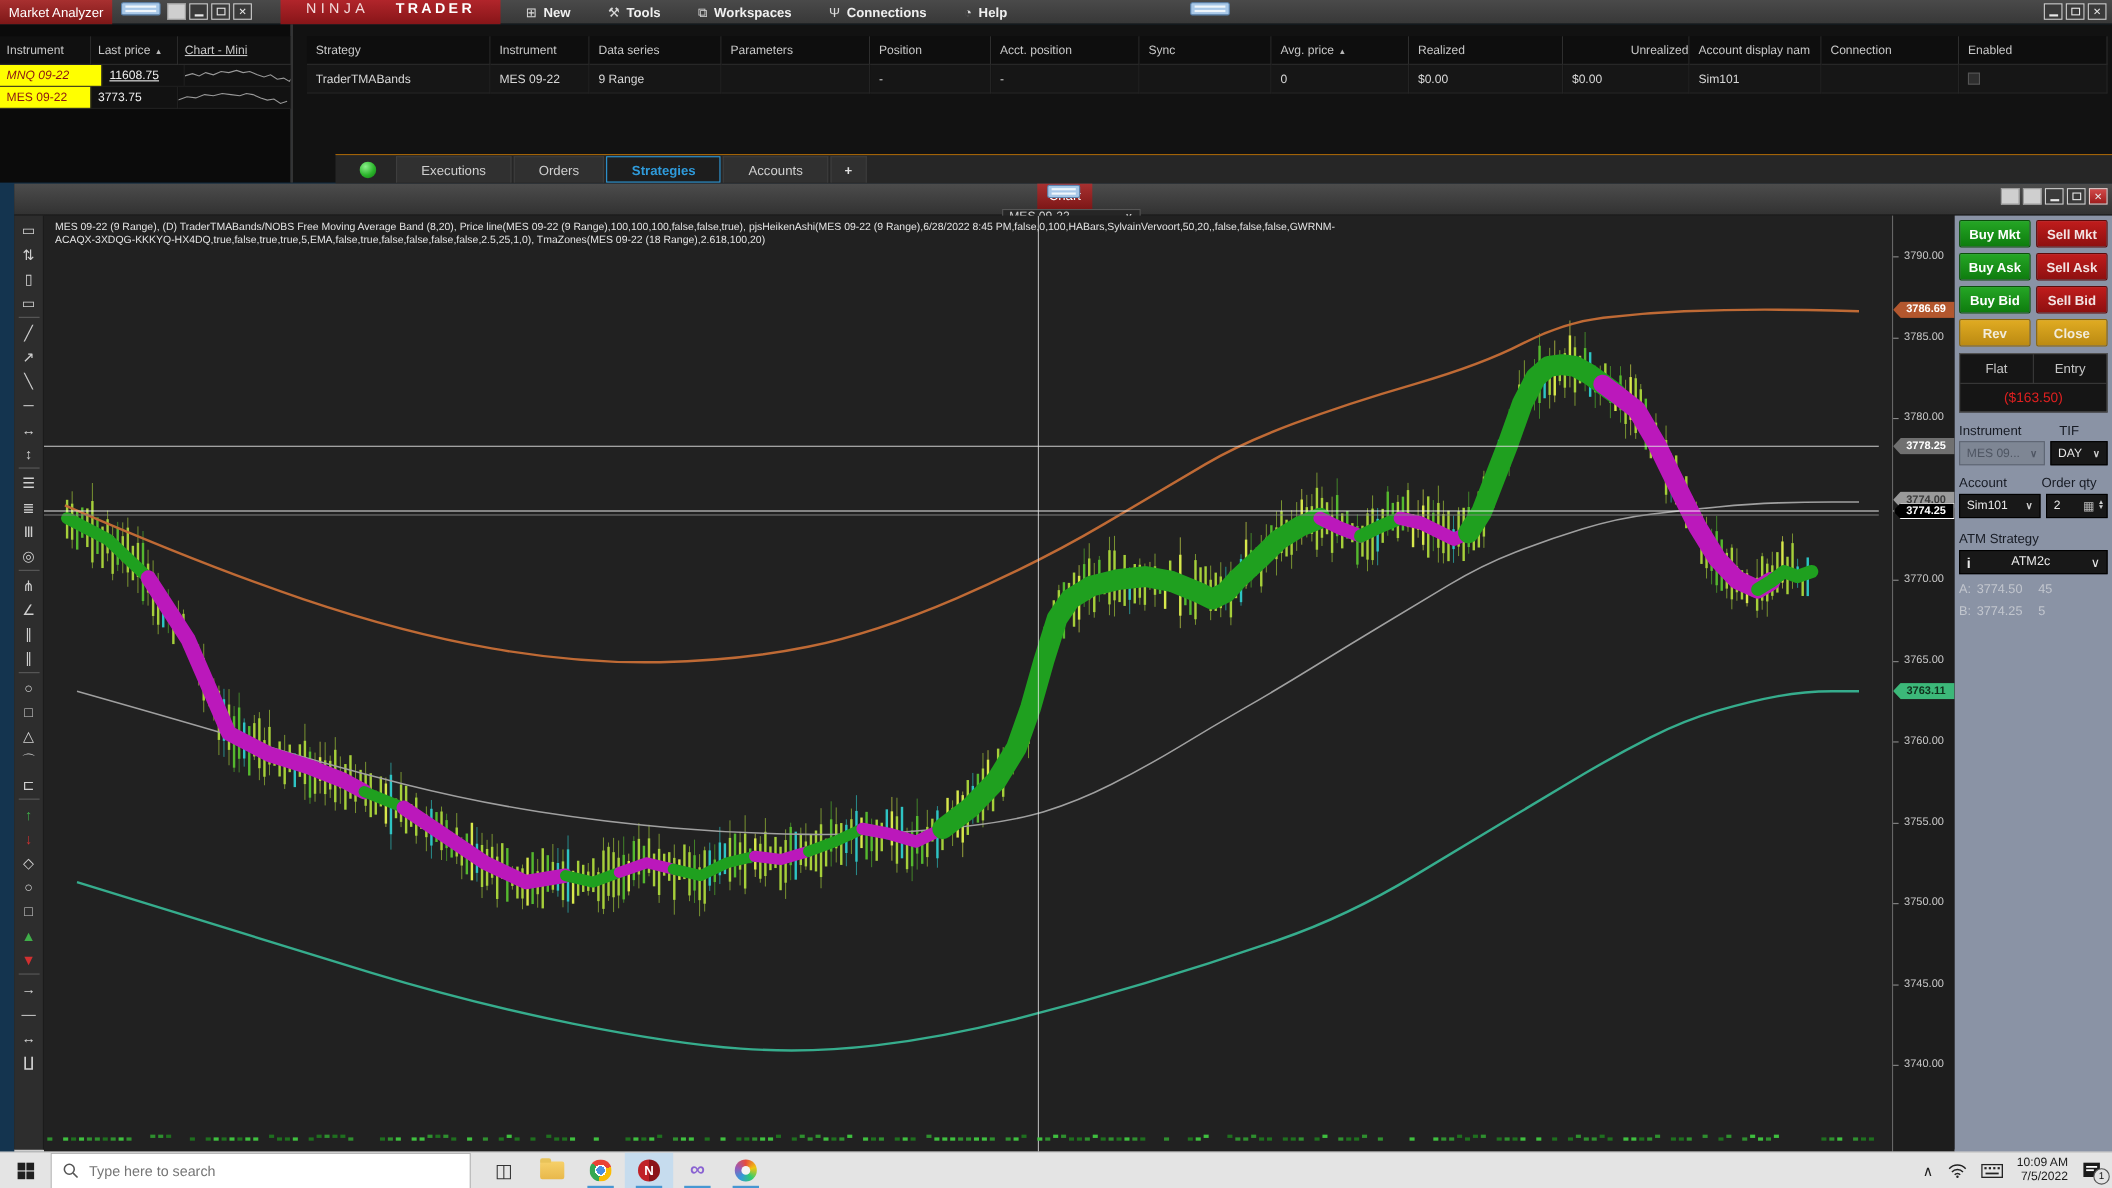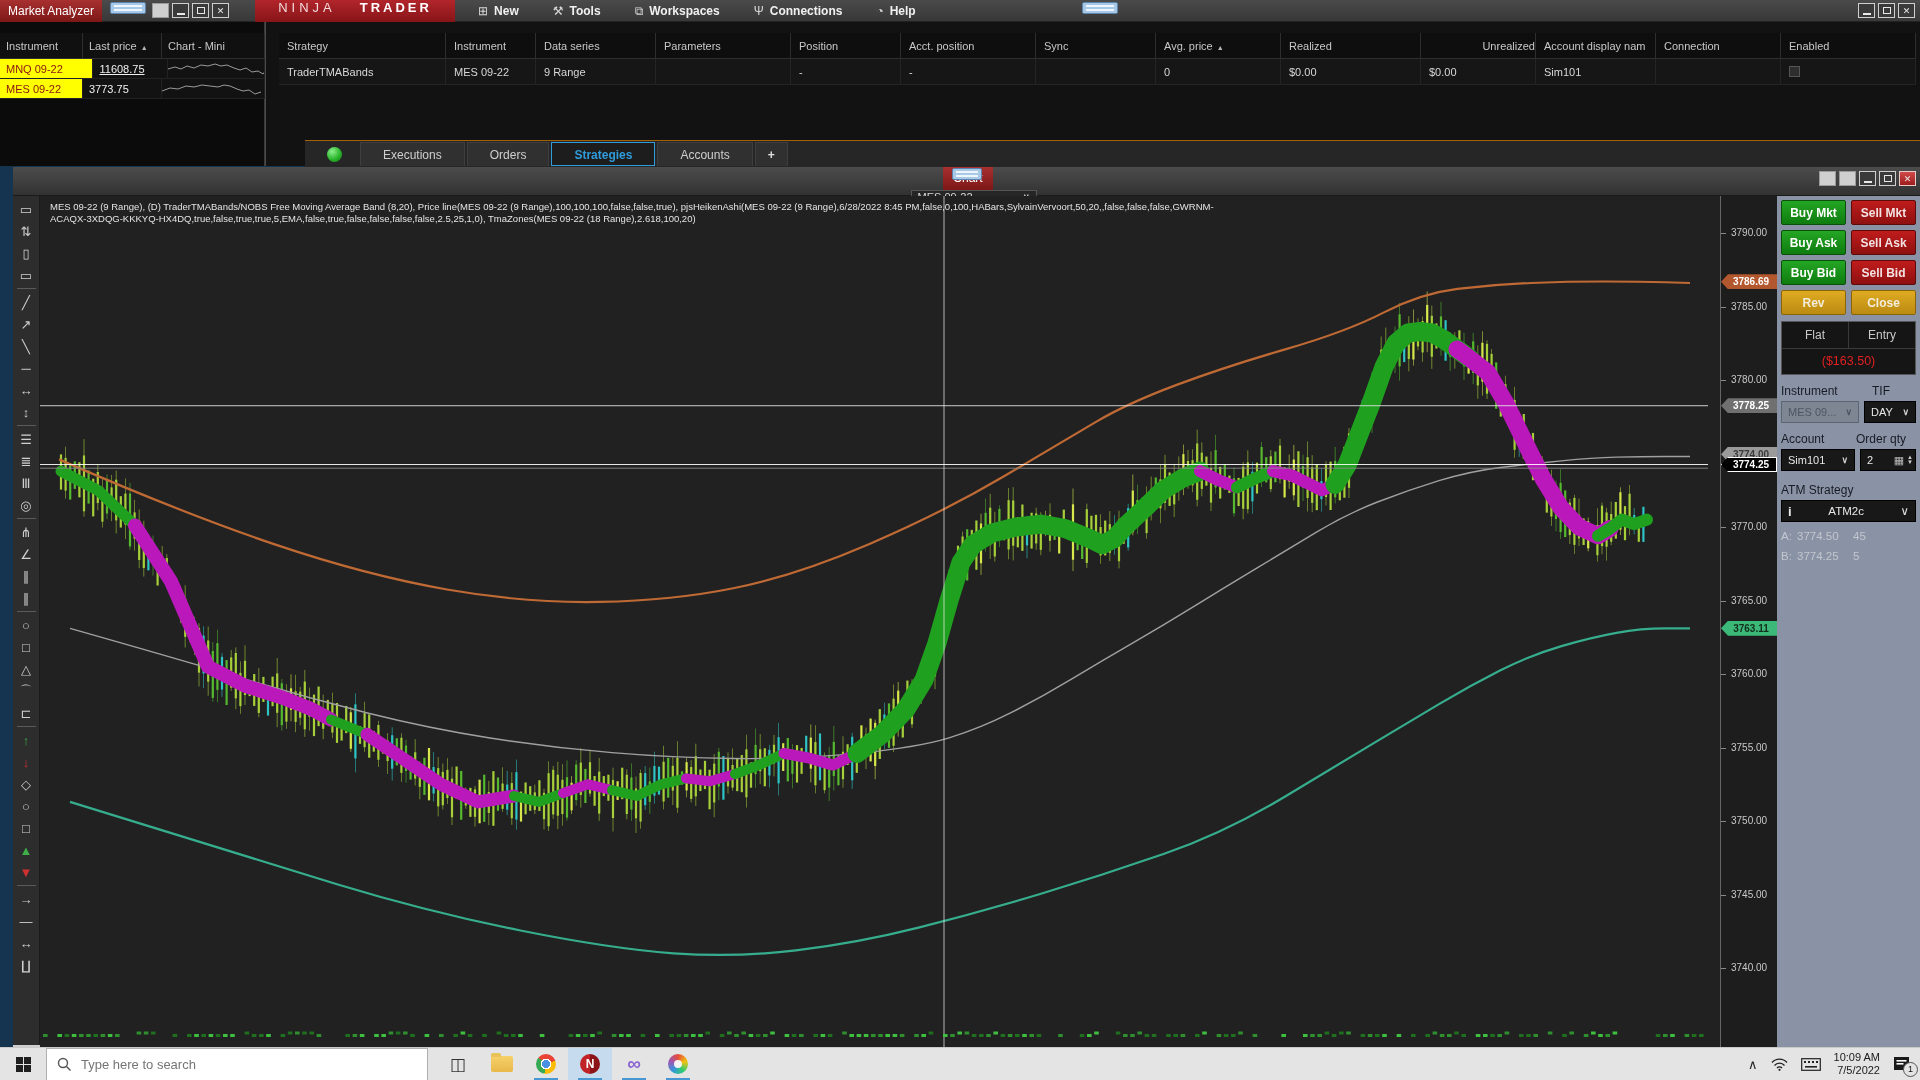--- a/index.html
+++ b/index.html
@@ -193,24 +193,24 @@
         </span>
       <span class="wb">✕</span>
     </div>
   </header>
 
   <section id="ma-window">
     <div id="ma-grid">
         <div class="ma-hrow">
           <div class="ma-hcell" style="width: 83px;"><span>Instrument</span></div>
           <div class="ma-hcell" style="width: 79px;"><span>Last price</span><span class="sort-arrow">▲</span></div>
-          <div class="ma-hcell" style="width: 103px;"><span>Chart - Mini</span></div>
+          <div class="ma-hcell" style="width: 103px; text-decoration: underline;"><span>Chart - Mini</span></div>
         </div>
         <div class="ma-row">
-          <div class="ma-cell inst" style="width: 99px;">MNQ 09-22</div>
+          <div class="ma-cell inst" style="width: 99px; font-style: italic;">MNQ 09-22</div>
           <div class="ma-cell" style="width: 79px; text-decoration: underline;">11608.75</div>
           <div class="ma-cell spark" style="width: 103px;"><svg width="101" height="18" viewBox="0 0 101 18">
               <polyline points="0,9 7,7 13,9 19,6 26,8 33,5 40,6 47,4 53,6 59,5 66,8 72,10 78,8 84,12 90,11 95,14 99,9" fill="none" stroke="#9a9a9a" stroke-width="1"></polyline>
             </svg></div>
         </div>
         <div class="ma-row">
           <div class="ma-cell inst" style="width: 83px;">MES 09-22</div>
           <div class="ma-cell" style="width: 79px;">3773.75</div>
           <div class="ma-cell spark" style="width: 103px;"><svg width="101" height="18" viewBox="0 0 101 18">
               <polyline points="0,11 8,8 16,9 24,6 32,7 40,5 48,6 56,7 62,5 68,6 75,9 81,11 87,10 93,14 99,12" fill="none" stroke="#9a9a9a" stroke-width="1"></polyline>

